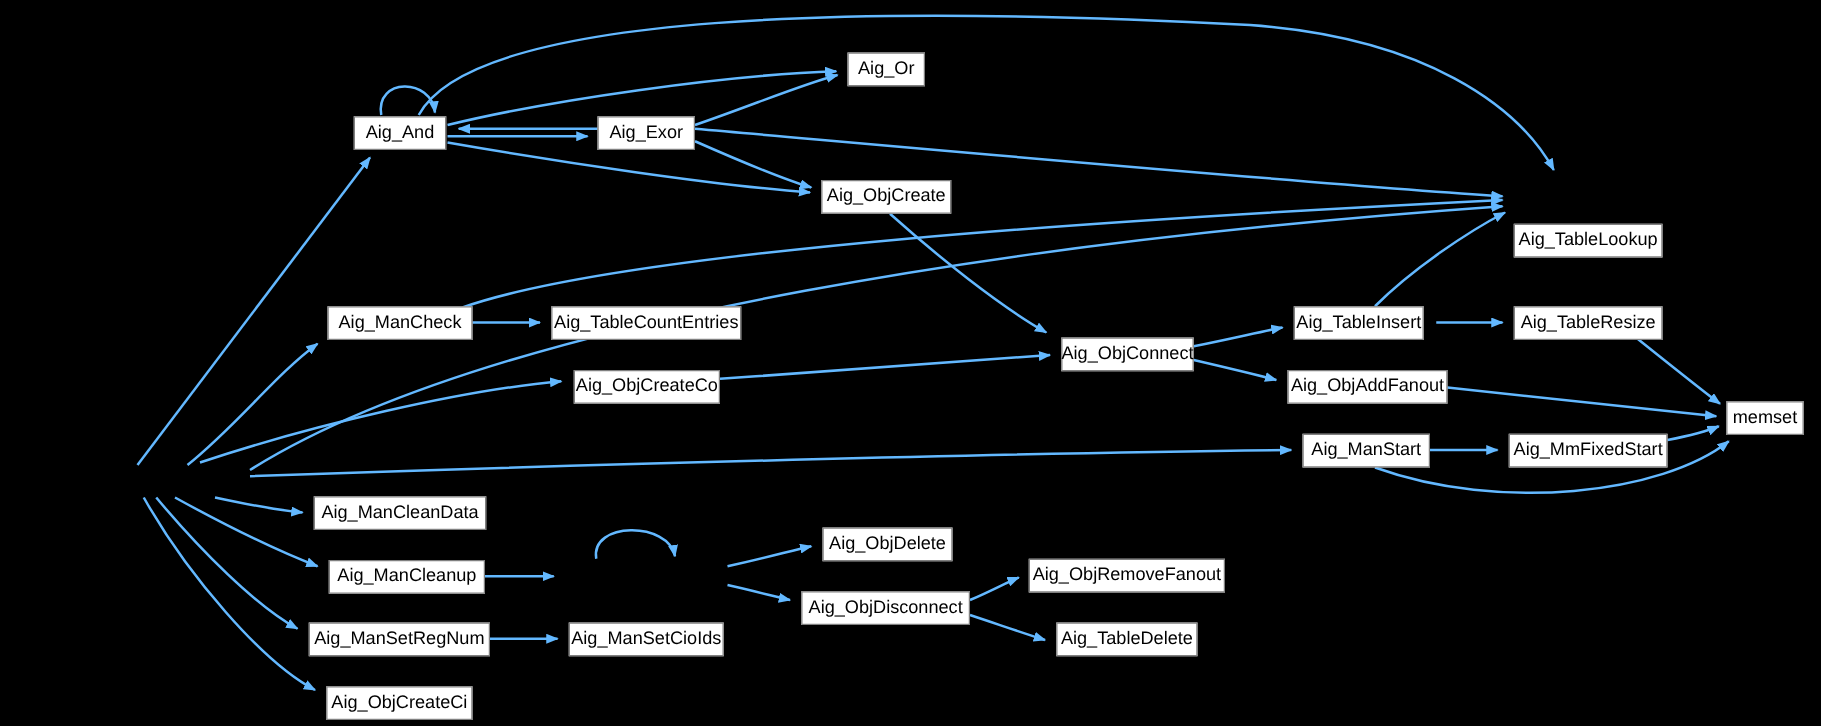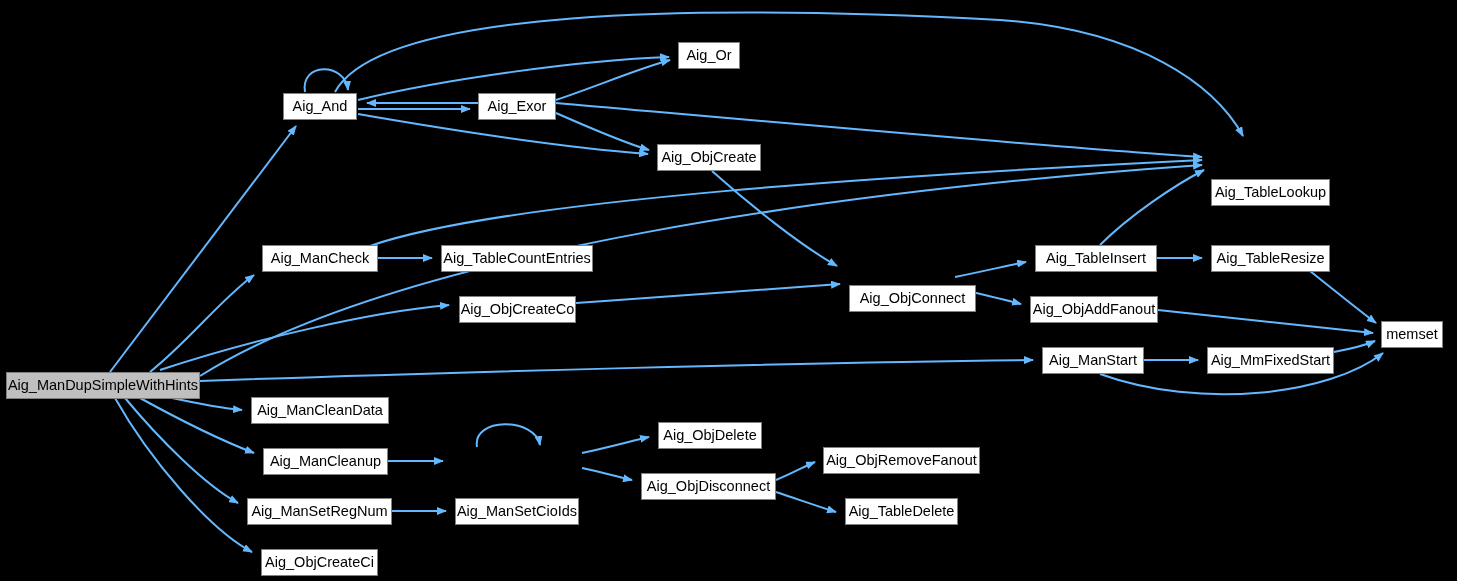--- a/index.html
+++ b/index.html
@@ -105,23 +105,20 @@
       <path d="M582,453 C610,447 635,440 649,437"></path>
       <path d="M582,468 C605,473 622,478 632,480"></path>
 
       <path d="M776,480 C795,472 805,466 815,462"></path>
       <path d="M776,492 C800,500 820,507 836,512"></path>
 
       <path d="M392,511 L446,511"></path>
     </g>
   </svg>
 
-  <div class="node highlight" style="left:6px;top:372px;width:194px;">
-      <span>Aig_ManDupSimpleWithHints</span>
-    </div>
   <div class="node" style="left:283px;top:93px;width:74px;">
       <span>Aig_And</span>
     </div>
   <div class="node" style="left:678px;top:42px;width:62px;">
       <span>Aig_Or</span>
     </div>
   <div class="node" style="left:478px;top:93px;width:78px;">
       <span>Aig_Exor</span>
     </div>
   <div class="node" style="left:657px;top:144px;width:104px;">
@@ -129,27 +126,27 @@
     </div>
   <div class="node" style="left:1211px;top:144px;width:119px;margin-top:35px;">
       <span>Aig_TableLookup</span>
     </div>
   <div class="node" style="left:262px;top:245px;width:116px;">
       <span>Aig_ManCheck</span>
     </div>
   <div class="node" style="left:441px;top:245px;width:152px;">
       <span>Aig_TableCountEntries</span>
     </div>
-  <div class="node" style="left:1035px;top:245px;width:122px;">
+  <div class="node" style="left:1035px;top:245px;width:104px;">
       <span>Aig_TableInsert</span>
     </div>
   <div class="node" style="left:1211px;top:245px;width:119px;">
       <span>Aig_TableResize</span>
     </div>
-  <div class="node" style="left:849px;top:285px;width:127px;">
+  <div class="node" style="left:849px;top:270px;width:106px;">
       <span>Aig_ObjConnect</span>
     </div>
   <div class="node" style="left:459px;top:296px;width:117px;">
       <span>Aig_ObjCreateCo</span>
     </div>
   <div class="node" style="left:1030px;top:296px;width:128px;">
       <span>Aig_ObjAddFanout</span>
     </div>
   <div class="node" style="left:1381px;top:321px;width:62px;">
       <span>memset</span>

